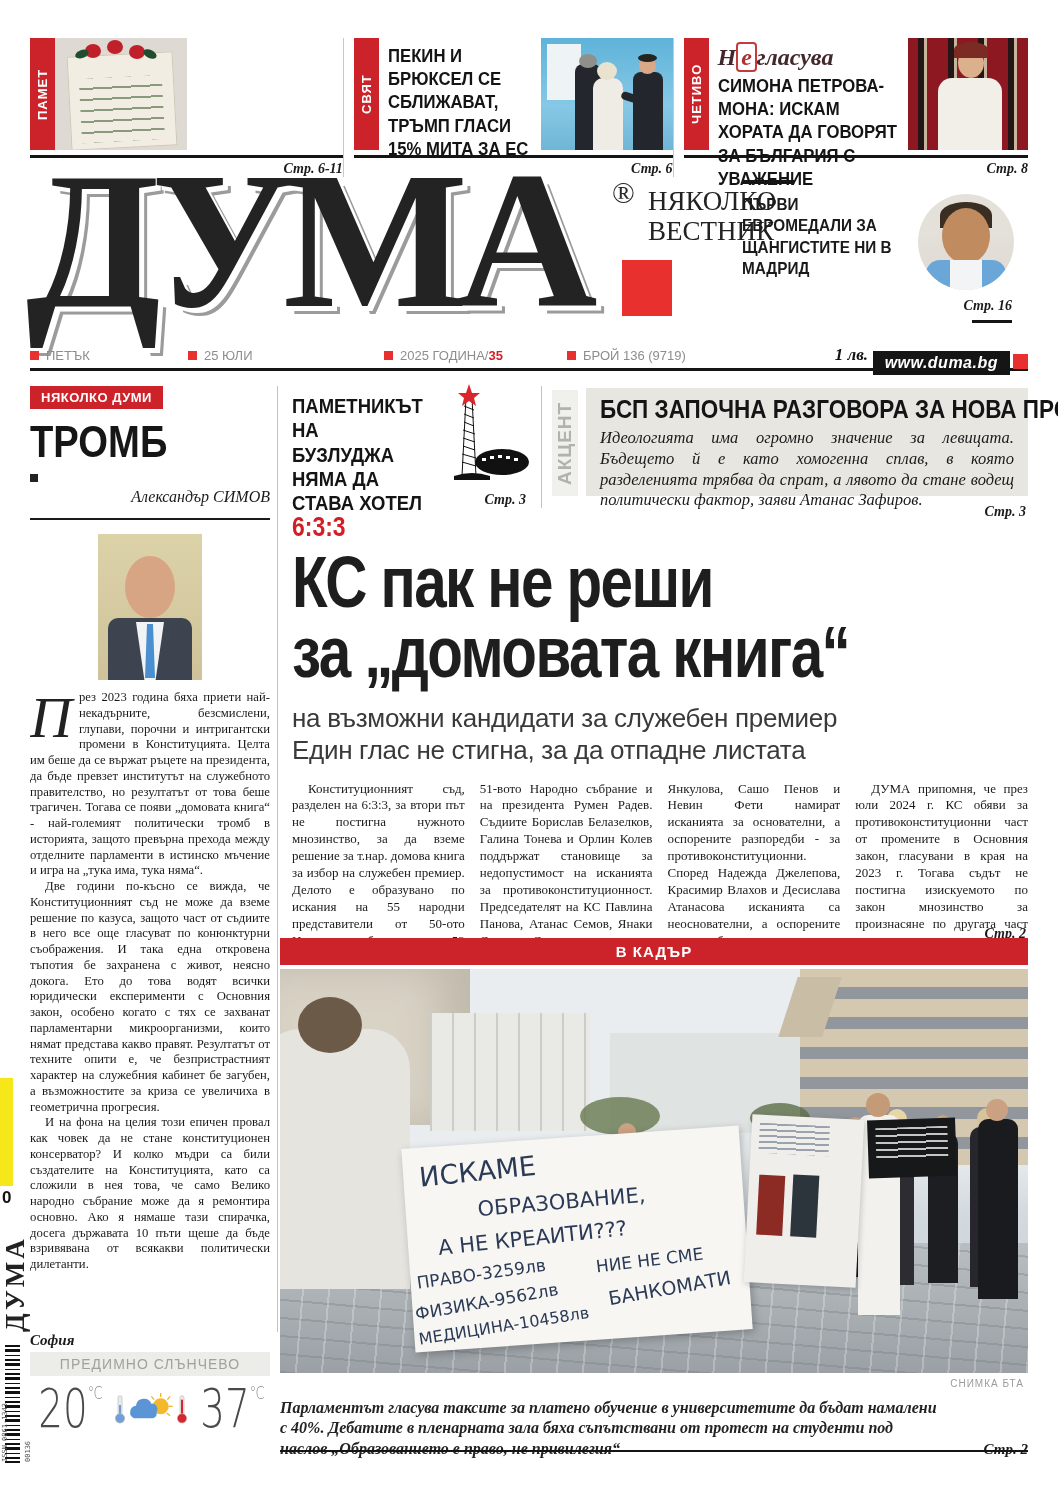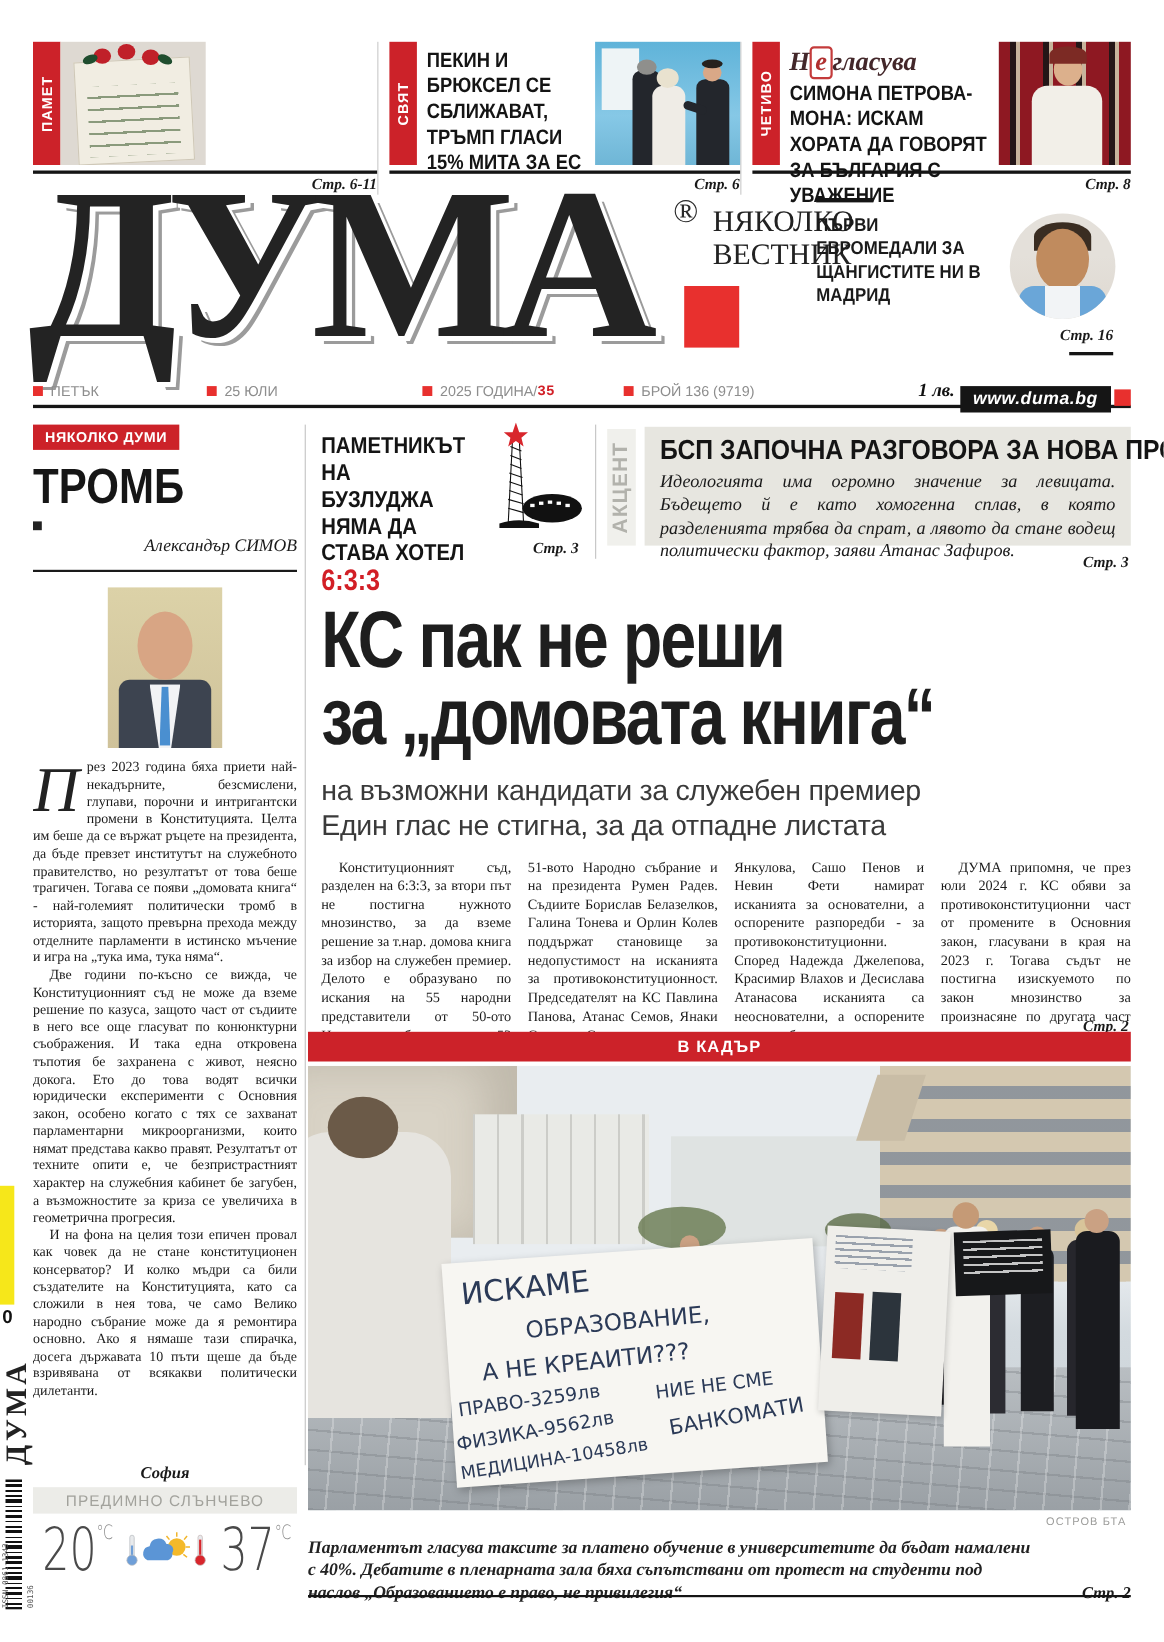--- a/index.html
+++ b/index.html
@@ -72,21 +72,21 @@
                background:linear-gradient(90deg,#6aa6d8 0 30%,#f2f4f6 30% 70%,#6aa6d8 70%);}
   .promo-page{position:absolute;right:16px;top:124px;font:italic 700 14px "Liberation Serif",serif;}
   .promo-dash2{position:absolute;right:16px;top:146px;width:40px;height:3px;background:#151515;}
 
   
   .dateline{position:absolute;top:346px;left:30px;width:998px;height:18px;
             font:400 13px "Liberation Sans",sans-serif;color:#8d8d8d;display:flex;align-items:center;}
   .dl-item{display:flex;align-items:center;}
   .dl-sq{width:9px;height:9px;background:var(--red2);margin-right:7px;flex:none;}
   .dl-1{width:158px;} .dl-2{width:196px;} .dl-3{width:183px;} .dl-4{width:250px;}
-  .dl-rednum{color:#d21f26;font-weight:700;font-family:Liberation Mono, monospace;}
+  .dl-rednum{color:#d21f26;font-weight:700;}
   .price{margin-left:auto;margin-right:160px;font:italic 700 17px "Liberation Serif",serif;color:#111;}
   .toprule{position:absolute;top:368px;left:30px;width:998px;height:3px;background:#151515;}
   .www{position:absolute;top:351px;right:48px;background:#151515;color:#fff;
        font:italic 700 16px "Liberation Sans",sans-serif;padding:3px 12px;letter-spacing:.5px;}
   .www-sq{position:absolute;top:354px;right:30px;width:15px;height:15px;background:var(--red2);}
 
   
   .leftcol{position:absolute;top:386px;left:30px;width:240px;}
   .rubric{display:inline-block;background:var(--red);color:#fff;
           font:700 13px "Liberation Sans",sans-serif;padding:4px 11px;letter-spacing:.5px;}
@@ -103,21 +103,21 @@
   .op-tie{position:absolute;left:47px;top:90px;width:10px;height:54px;background:#4a8fd0;
           clip-path:polygon(20% 0,80% 0,100% 100%,0 100%);}
   .op-head{position:absolute;left:27px;top:22px;width:50px;height:62px;border-radius:50%;background:#d8a584;}
   .op-text{margin-top:2px;font:400 12.7px/1.24 "Liberation Serif",serif;text-align:justify;
            height:652px;overflow:hidden;}
   .op-text p{margin:0;}
   .op-text p.ind{text-indent:15px;}
   .dropcap{float:left;font:italic 400 58px/.82 "Liberation Serif",serif;margin:4px 7px 0 0;color:#222;}
 
   
-  .w-city{position:absolute;top:1332px;left:30px;width:240px;text-align:center;
+  .w-city{position:absolute;top:1332px;left:30px;width:240px;
           font:italic 700 15px "Liberation Serif",serif;}
   .w-bar{position:absolute;top:1352px;left:30px;width:240px;background:#ecece8;color:#a2a29c;
          font:400 14px/24px "Liberation Sans",sans-serif;text-align:center;letter-spacing:1px;}
   .w-temps{position:absolute;top:1382px;left:26px;width:250px;display:flex;align-items:center;
            justify-content:space-between;}
   .w-num{font:200 54px/1 "DejaVu Sans",sans-serif;color:#4a4a4a;transform:scaleX(.72);transform-origin:center;}
   .w-unit{font:200 18px "DejaVu Sans",sans-serif;color:#8a8a8a;vertical-align:28px;letter-spacing:-1px;}
 
   
   .sp-yellow{position:absolute;left:0;top:1078px;width:13px;height:108px;background:#f6e71a;}
@@ -466,21 +466,21 @@
       <span style="left:186px;top:118px;font-size:17px;transform:rotate(-3deg);">НИЕ НЕ СМЕ</span>
       <span style="left:196px;top:146px;font-size:19px;transform:rotate(-6deg);">БАНКОМАТИ</span>
     </div>
 
     <div class="sign2">
       <div class="sign2-txt"></div>
       <div class="sign2-ph1"></div>
       <div class="sign2-ph2"></div>
     </div>
   </div>
-  <div class="ph-credit">ОСТРОВ БТА</div>
+  <div class="ph-credit">СНИМКА БТА</div>
 
   <div class="caption">
     <div class="cap-text">Парламентът гласува таксите за платено обучение в университетите да бъдат намалени с 40%. Дебатите в пленарната зала бяха съпътствани от протест на студенти под наслов „Образованието е право, не привилегия“</div>
     <div class="cap-page">Стр. 2</div>
   </div>
   <div class="bottomrule"></div>
 
 </div>
 
 </body></html>

